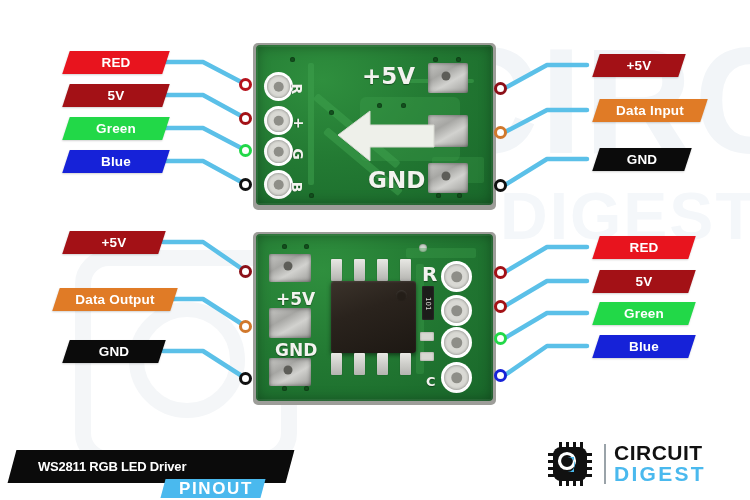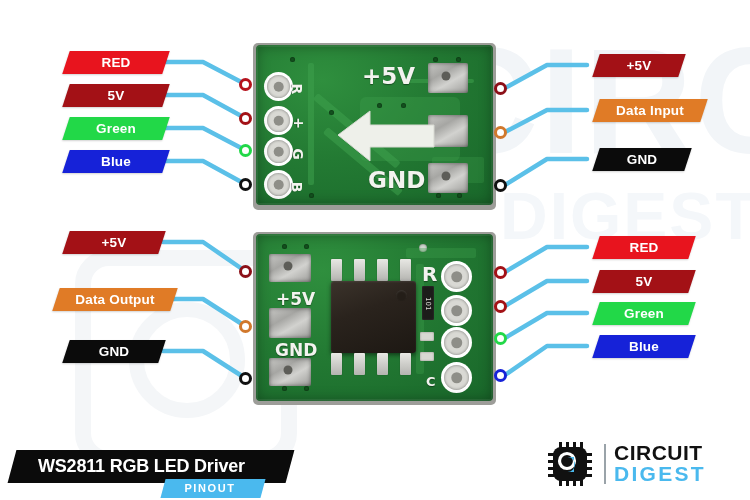--- a/index.html
+++ b/index.html
@@ -111,30 +111,30 @@
     background:#ffffff;box-sizing:border-box;
   }
 
   
   .title-banner{
     position:absolute;left:12px;top:450px;width:278px;height:33px;
     background:#0b0b0b;transform:skewX(-15deg);
   }
   .title-text{
     position:absolute;left:38px;top:451px;width:250px;height:31px;line-height:31px;
-    color:#ffffff;font-weight:bold;font-size:18px;letter-spacing:-.2px;
+    color:#ffffff;font-weight:bold;font-size:13px;letter-spacing:-.2px;
     white-space:nowrap;
   }
   .pinout-banner{
     position:absolute;left:163px;top:479px;width:100px;height:19px;
     background:#4ab9ee;transform:skewX(-15deg);
   }
   .pinout-text{
-    position:absolute;left:164px;top:479px;width:92px;height:19px;line-height:19px;
-    color:#ffffff;font-weight:bold;font-size:11px;letter-spacing:1.6px;text-align:center;
+    position:absolute;left:170px;top:479px;width:92px;height:19px;line-height:19px;
+    color:#ffffff;font-weight:bold;font-size:17px;letter-spacing:1.6px;text-align:center;
   }
 
   
   .logo-wrap{position:absolute;left:548px;top:440px;width:192px;height:48px;}
   .logo-chip{position:absolute;left:0;top:2px;width:44px;height:44px;}
   .logo-div{position:absolute;left:56px;top:4px;width:2px;height:40px;background:#9aa3a9;}
   .logo-word1{position:absolute;left:66px;top:2px;font-size:21px;font-weight:bold;
               color:#111111;letter-spacing:.5px;line-height:22px;}
   .logo-word2{position:absolute;left:66px;top:23px;font-size:21px;font-weight:bold;
               color:#4ab9ee;letter-spacing:2.3px;line-height:22px;}

